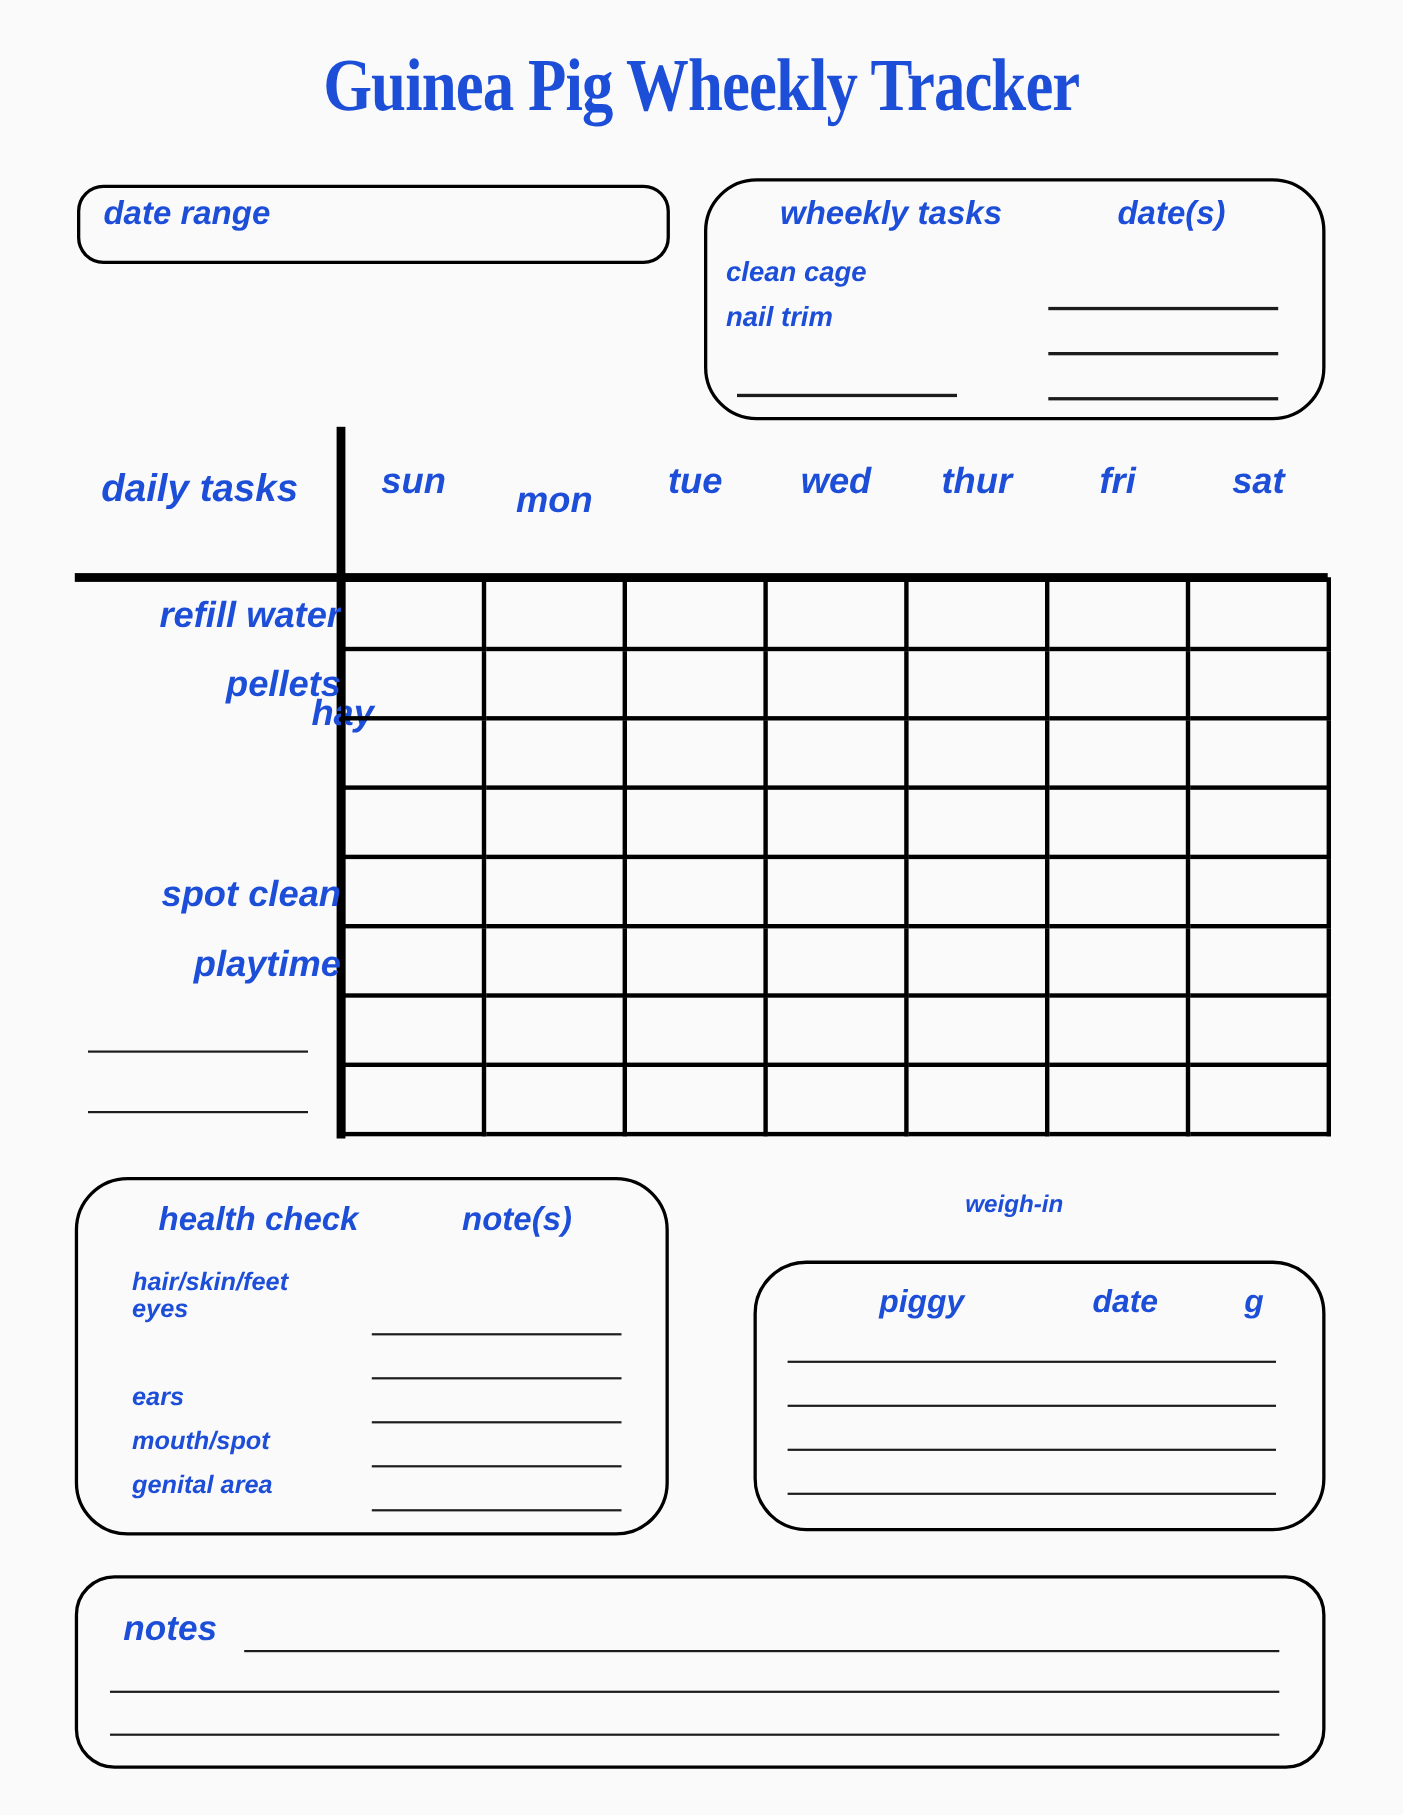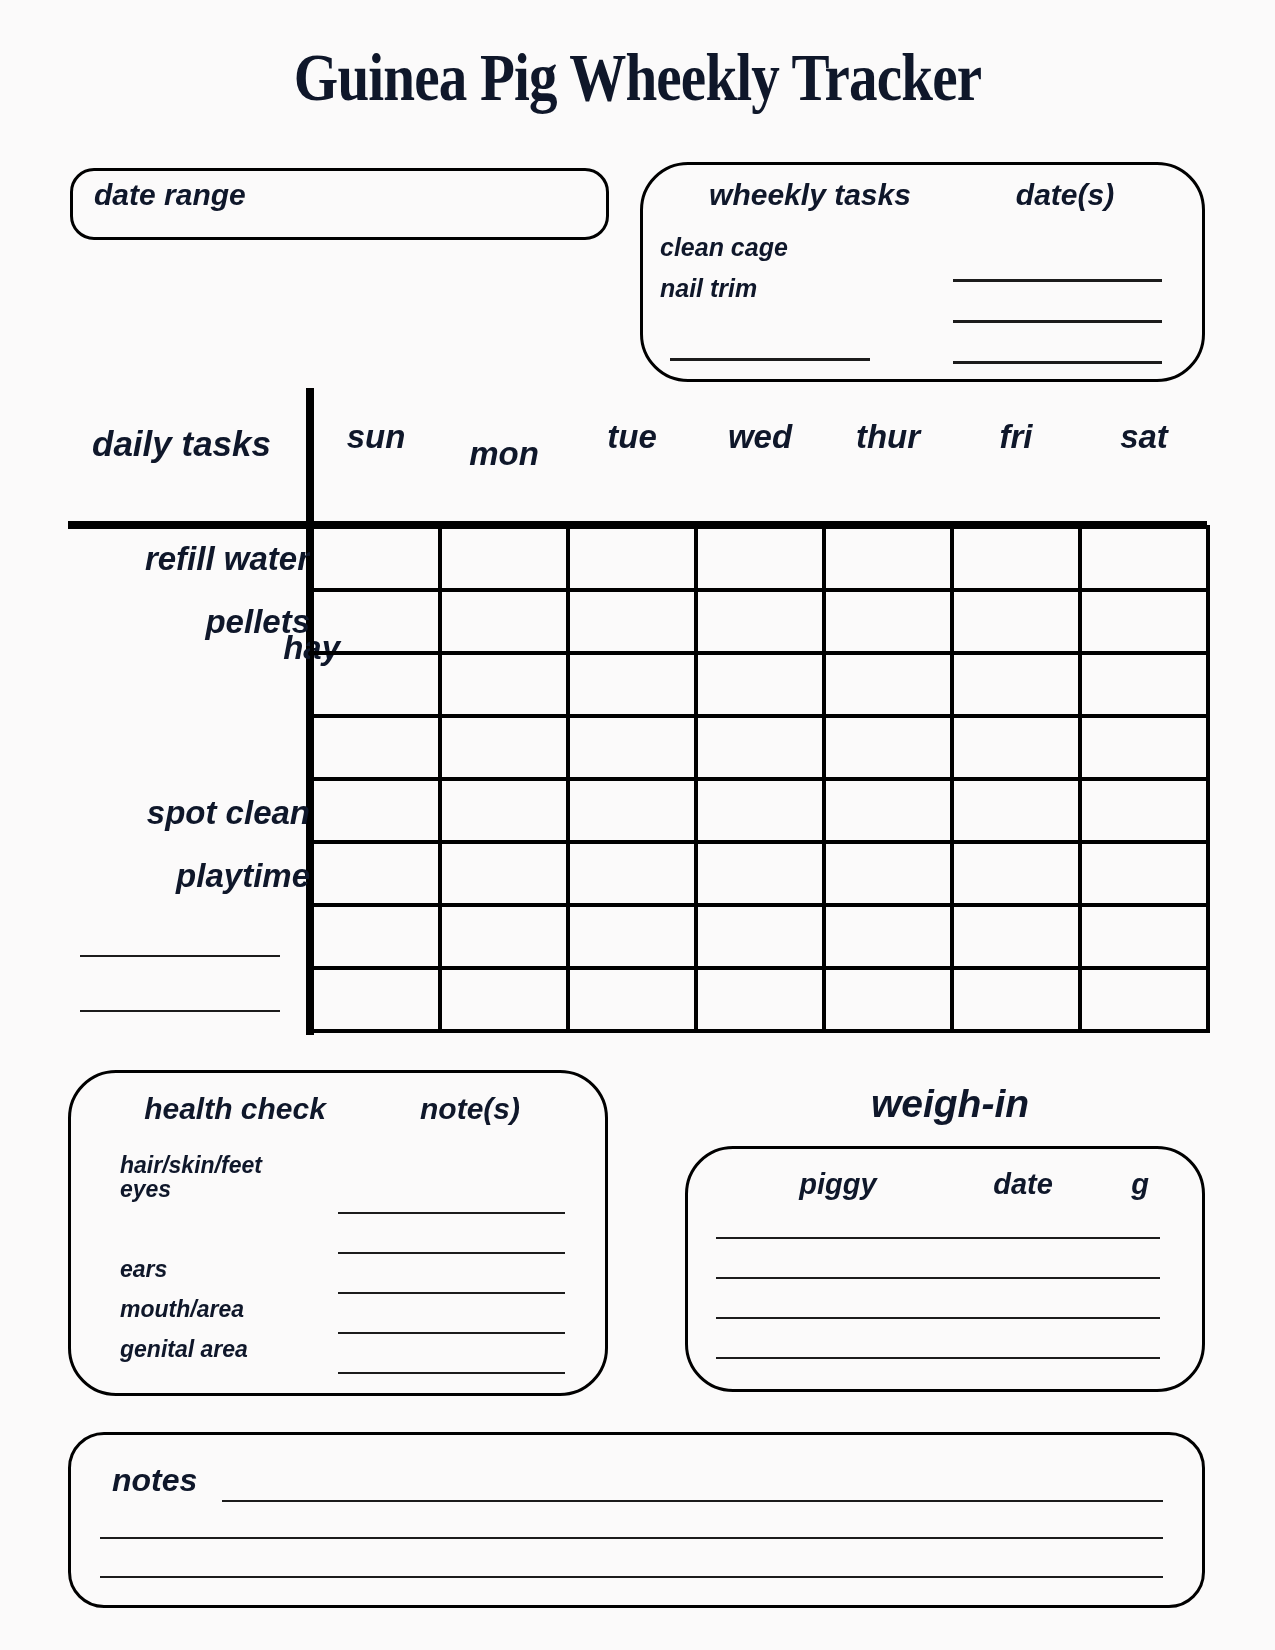--- a/index.html
+++ b/index.html
@@ -1,18 +1,18 @@
 <!DOCTYPE html>
 <html><head>
 <meta charset="utf-8">
 <style>
   html,body{margin:0;padding:0;background:#fbfafa;}
   .page{
     position:relative;width:1275px;height:1650px;background:#fbfafa;
-    font-family:"Liberation Sans",sans-serif;color:#0f172a;overflow:hidden;
+    font-family:"Liberation Sans",sans-serif;color:#1d4ed8;overflow:hidden;
   }
   .title{
     position:absolute;top:38px;left:0;width:1275px;text-align:center;
     font-family:"Liberation Serif",serif;font-weight:bold;font-size:68px;
     letter-spacing:-1px;transform:scaleX(0.84);white-space:nowrap;
   }
   .lbl{font-weight:bold;font-style:italic;position:absolute;white-space:nowrap;}
   .ctr{text-align:center;}
   .rbox{position:absolute;border:3px solid #000;border-radius:48px;box-sizing:border-box;background:transparent;}
   .line{position:absolute;height:3px;background:#1c1c1c;}
@@ -140,29 +140,29 @@
     </tr>
   </tbody>
     </table>
 
   <div class="rbox" style="left:68px;top:1070px;width:540px;height:326px;"></div>
   <div class="lbl ctr" style="left:110px;top:1092px;width:250px;font-size:30px;">health check</div>
   <div class="lbl ctr" style="left:380px;top:1092px;width:180px;font-size:30px;">note(s)</div>
   <div class="lbl" style="left:120px;top:1176px;font-size:23px;">eyes</div>
   <div class="lbl" style="left:120px;top:1152px;font-size:23px;text-align:right;">hair/skin/feet</div>
   <div class="lbl" style="left:120px;top:1256px;font-size:23px;">ears</div>
-  <div class="lbl" style="left:120px;top:1296px;font-size:23px;">mouth/area</div>
+  <div class="lbl" style="left:120px;top:1296px;font-size:23px;">mouth/spot</div>
   <div class="lbl" style="left:120px;top:1336px;font-size:23px;">genital area</div>
   <div class="line" style="left:338px;top:1212px;width:227px;height:2px;"></div>
   <div class="line" style="left:338px;top:1252px;width:227px;height:2px;"></div>
   <div class="line" style="left:338px;top:1292px;width:227px;height:2px;"></div>
   <div class="line" style="left:338px;top:1332px;width:227px;height:2px;"></div>
   <div class="line" style="left:338px;top:1372px;width:227px;height:2px;"></div>
 
-  <div class="lbl ctr" style="left:820px;top:1082px;width:260px;font-size:39px;">weigh-in</div>
+  <div class="lbl ctr" style="left:792px;top:1082px;width:260px;font-size:22px;">weigh-in</div>
   <div class="rbox" style="left:685px;top:1146px;width:520px;height:246px;"></div>
   <div class="lbl ctr" style="left:748px;top:1168px;width:180px;font-size:29px;">piggy</div>
   <div class="lbl ctr" style="left:943px;top:1168px;width:160px;font-size:29px;">date</div>
   <div class="lbl ctr" style="left:1110px;top:1168px;width:60px;font-size:29px;">g</div>
   <div class="line" style="left:716px;top:1237px;width:444px;height:2px;"></div>
   <div class="line" style="left:716px;top:1277px;width:444px;height:2px;"></div>
   <div class="line" style="left:716px;top:1317px;width:444px;height:2px;"></div>
   <div class="line" style="left:716px;top:1357px;width:444px;height:2px;"></div>
 
   <div class="rbox" style="left:68px;top:1432px;width:1137px;height:176px;border-radius:36px;"></div>

